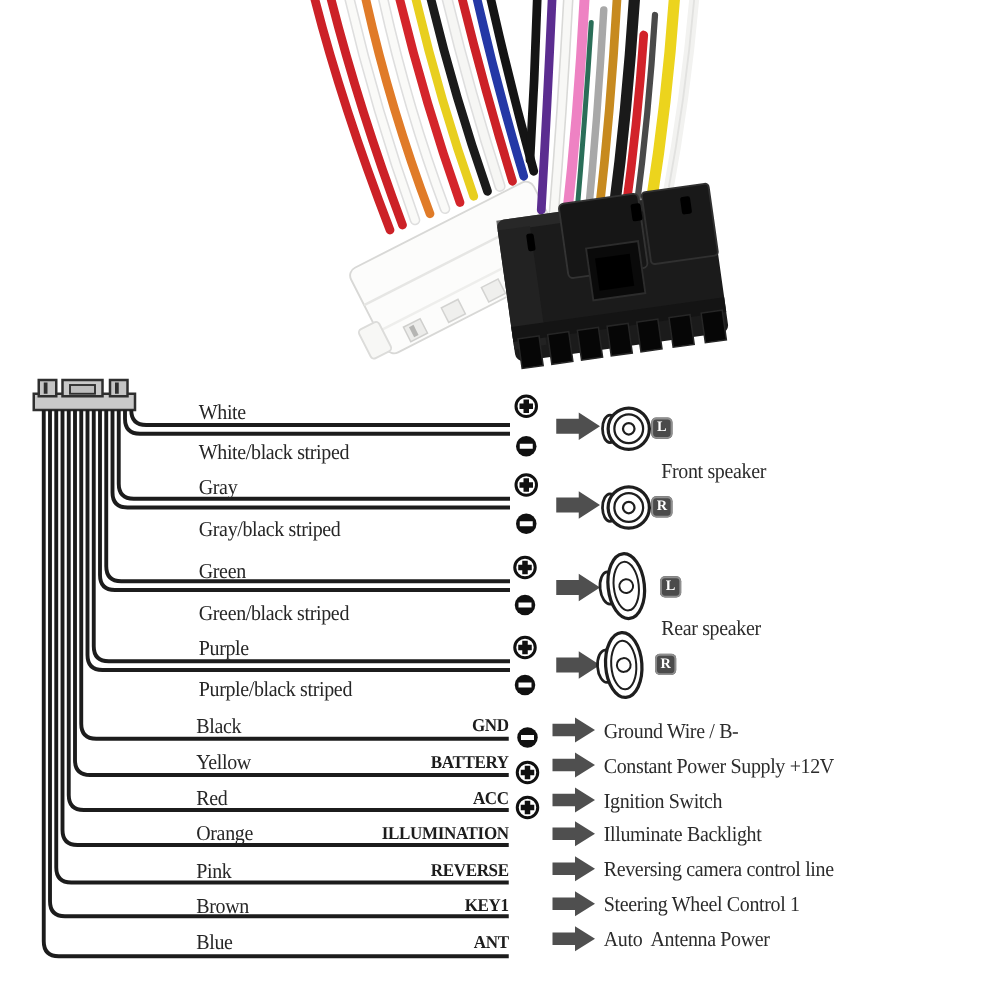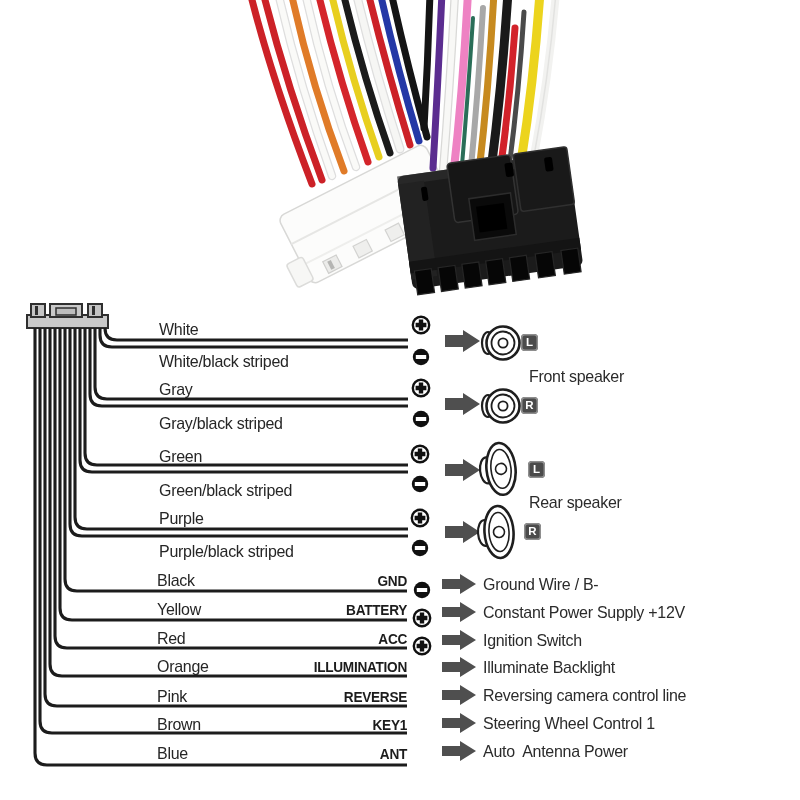--- a/index.html
+++ b/index.html
@@ -1,17 +1,17 @@
 <!DOCTYPE html>
 <html><head>
 <meta charset="utf-8">
 <style>
   html,body{margin:0;padding:0;background:#ffffff;}
   #screen{position:relative;width:800px;height:800px;background:#ffffff;overflow:hidden;
-          font-family:Liberation Sans, sans-serif;}
+          font-family:Liberation Serif, serif;}
   #gfx{position:absolute;left:0;top:0;z-index:1;}
   .txt{position:absolute;z-index:3;white-space:pre;color:#262626;}
   .lbl{font-size:17px;letter-spacing:-.3px;transform:scaleX(.94);transform-origin:0 0;}
   .term{font-size:14.5px;font-weight:bold;letter-spacing:-.3px;width:160px;text-align:right;
         transform:scaleX(.94);transform-origin:100% 0;color:#1c1c1c;}
   .desc{font-size:17px;font-weight:500;letter-spacing:-.3px;transform:scaleX(.94);transform-origin:0 0;color:#2b2b2b;}
   .grp{font-size:17px;font-weight:500;letter-spacing:-.3px;transform:scaleX(.94);transform-origin:0 0;color:#2b2b2b;}
   .badge{position:absolute;z-index:3;width:17px;height:17px;background:#4b4b4b;border-radius:4px;
          box-shadow:inset 0 0 0 1.5px #8f8f8f;color:#ffffff;font-size:11.5px;font-weight:bold;
          line-height:17px;text-align:center;}

